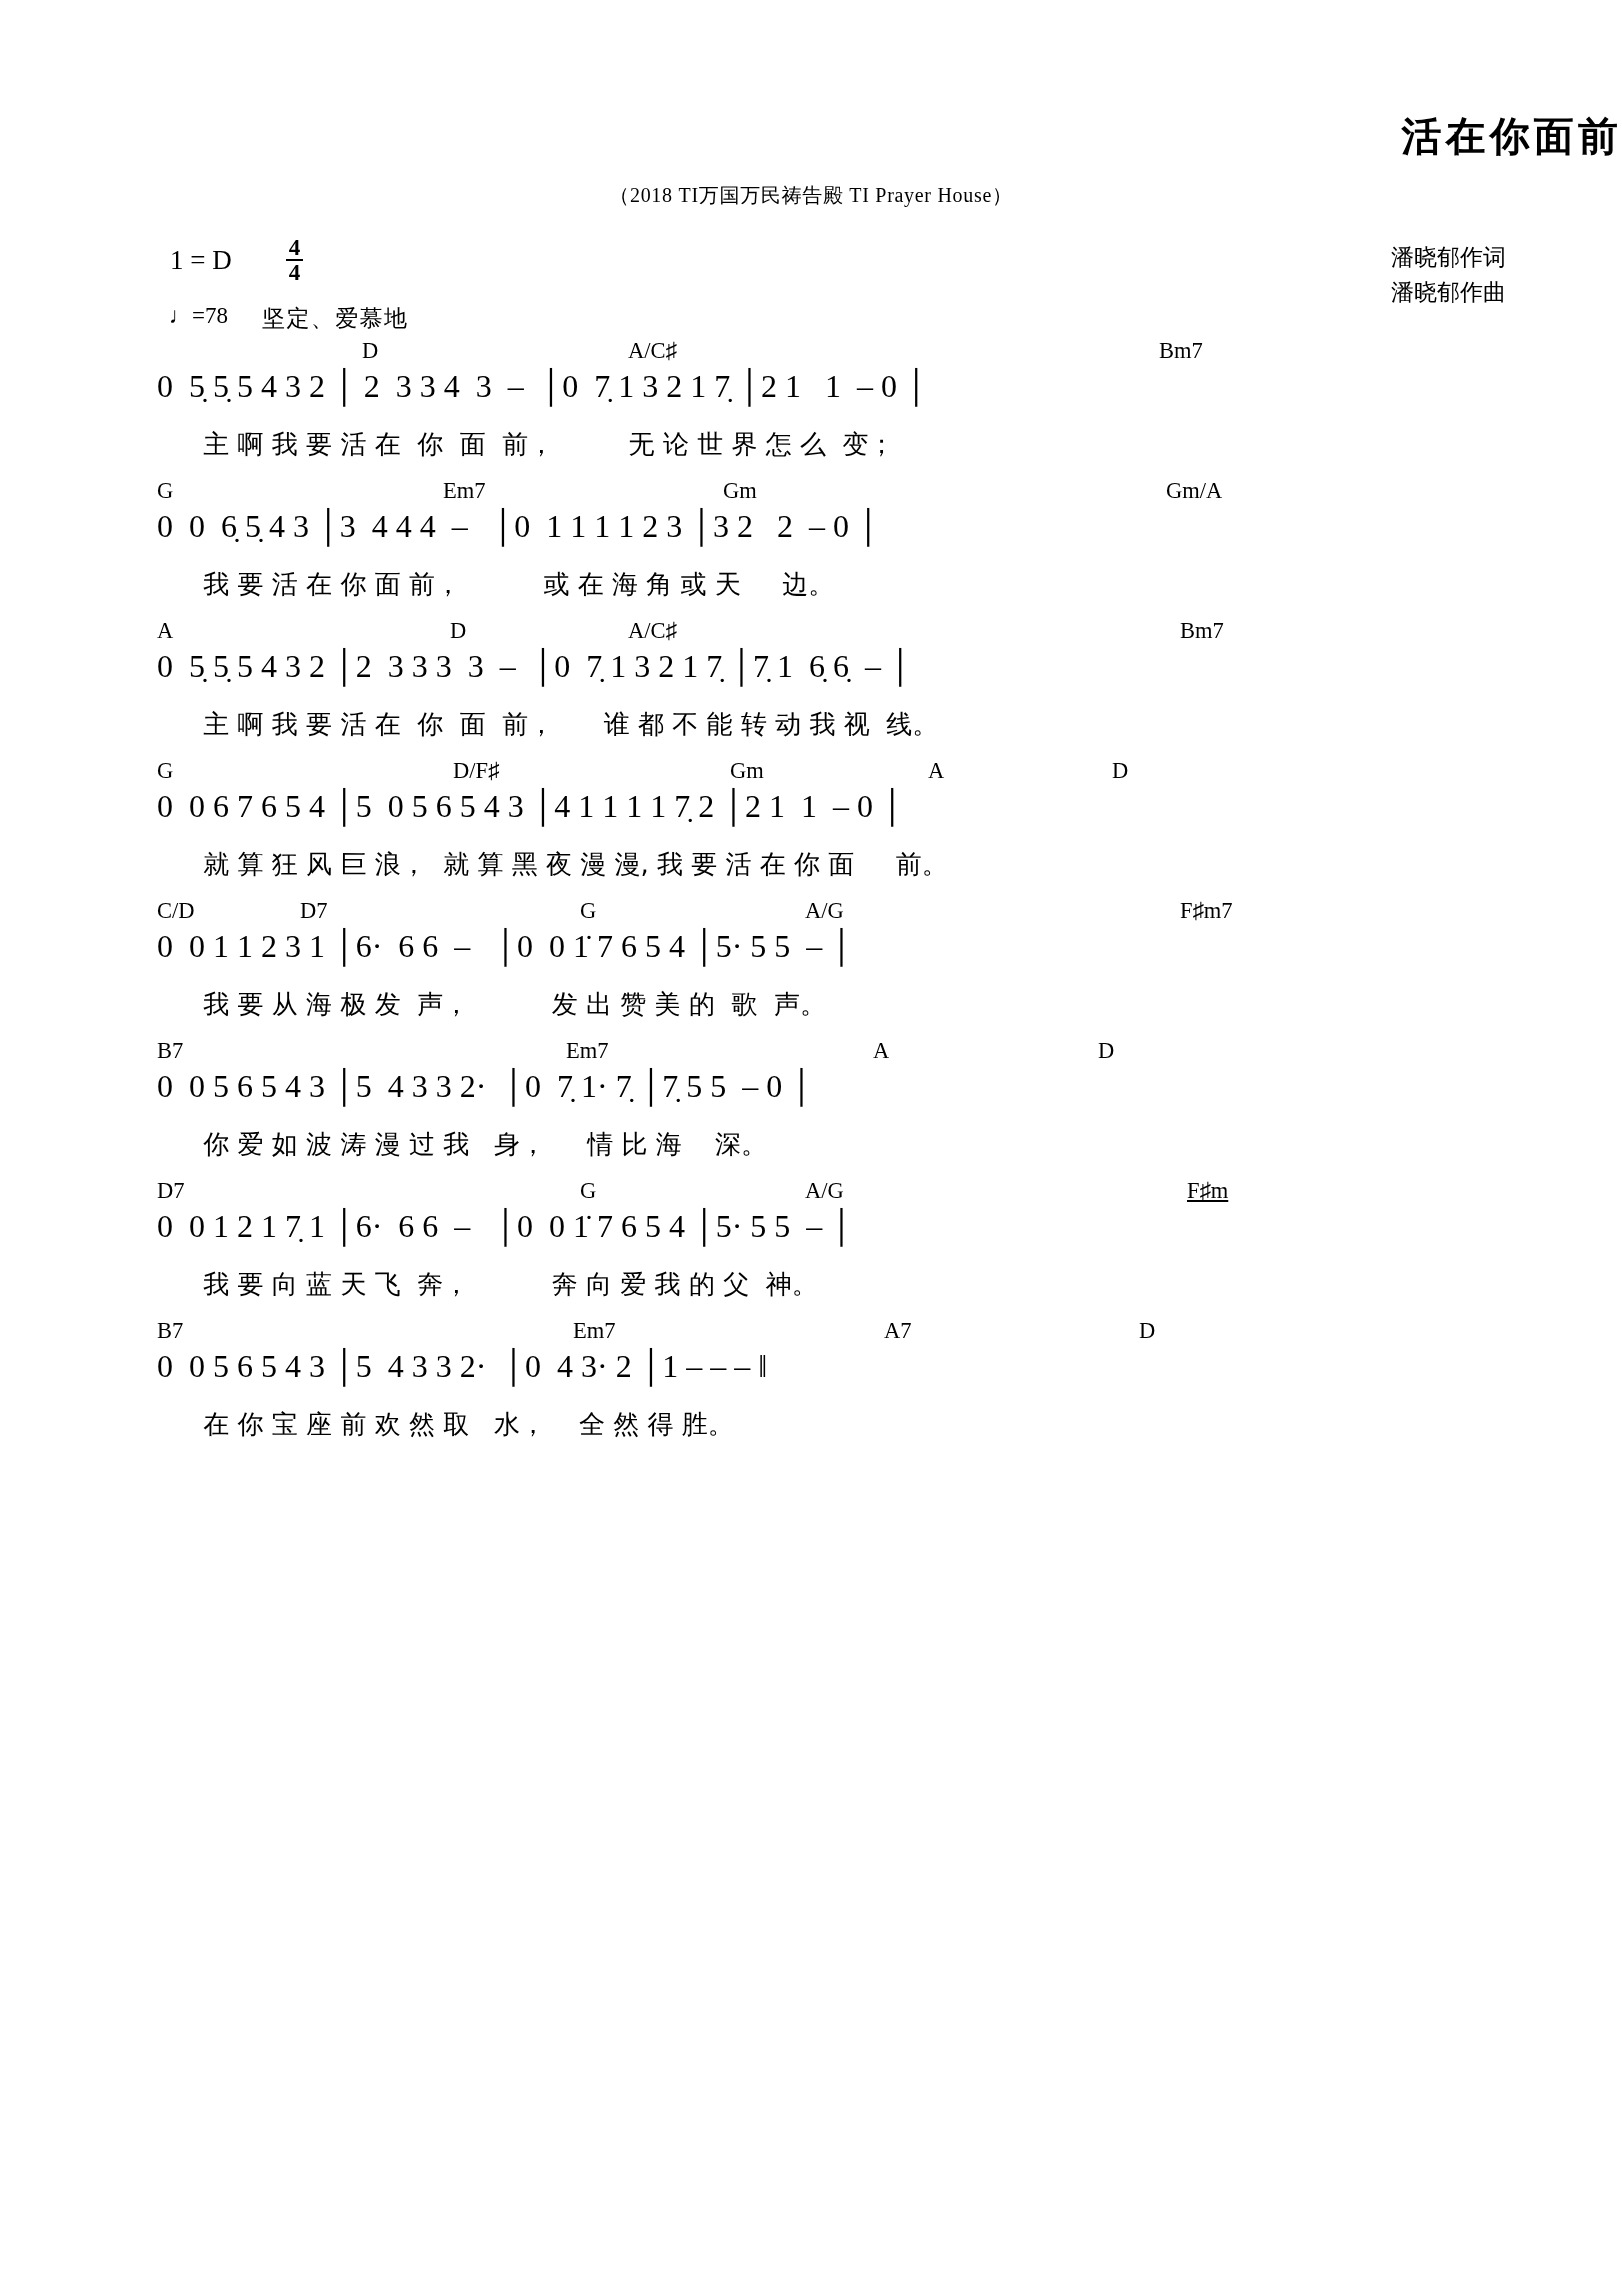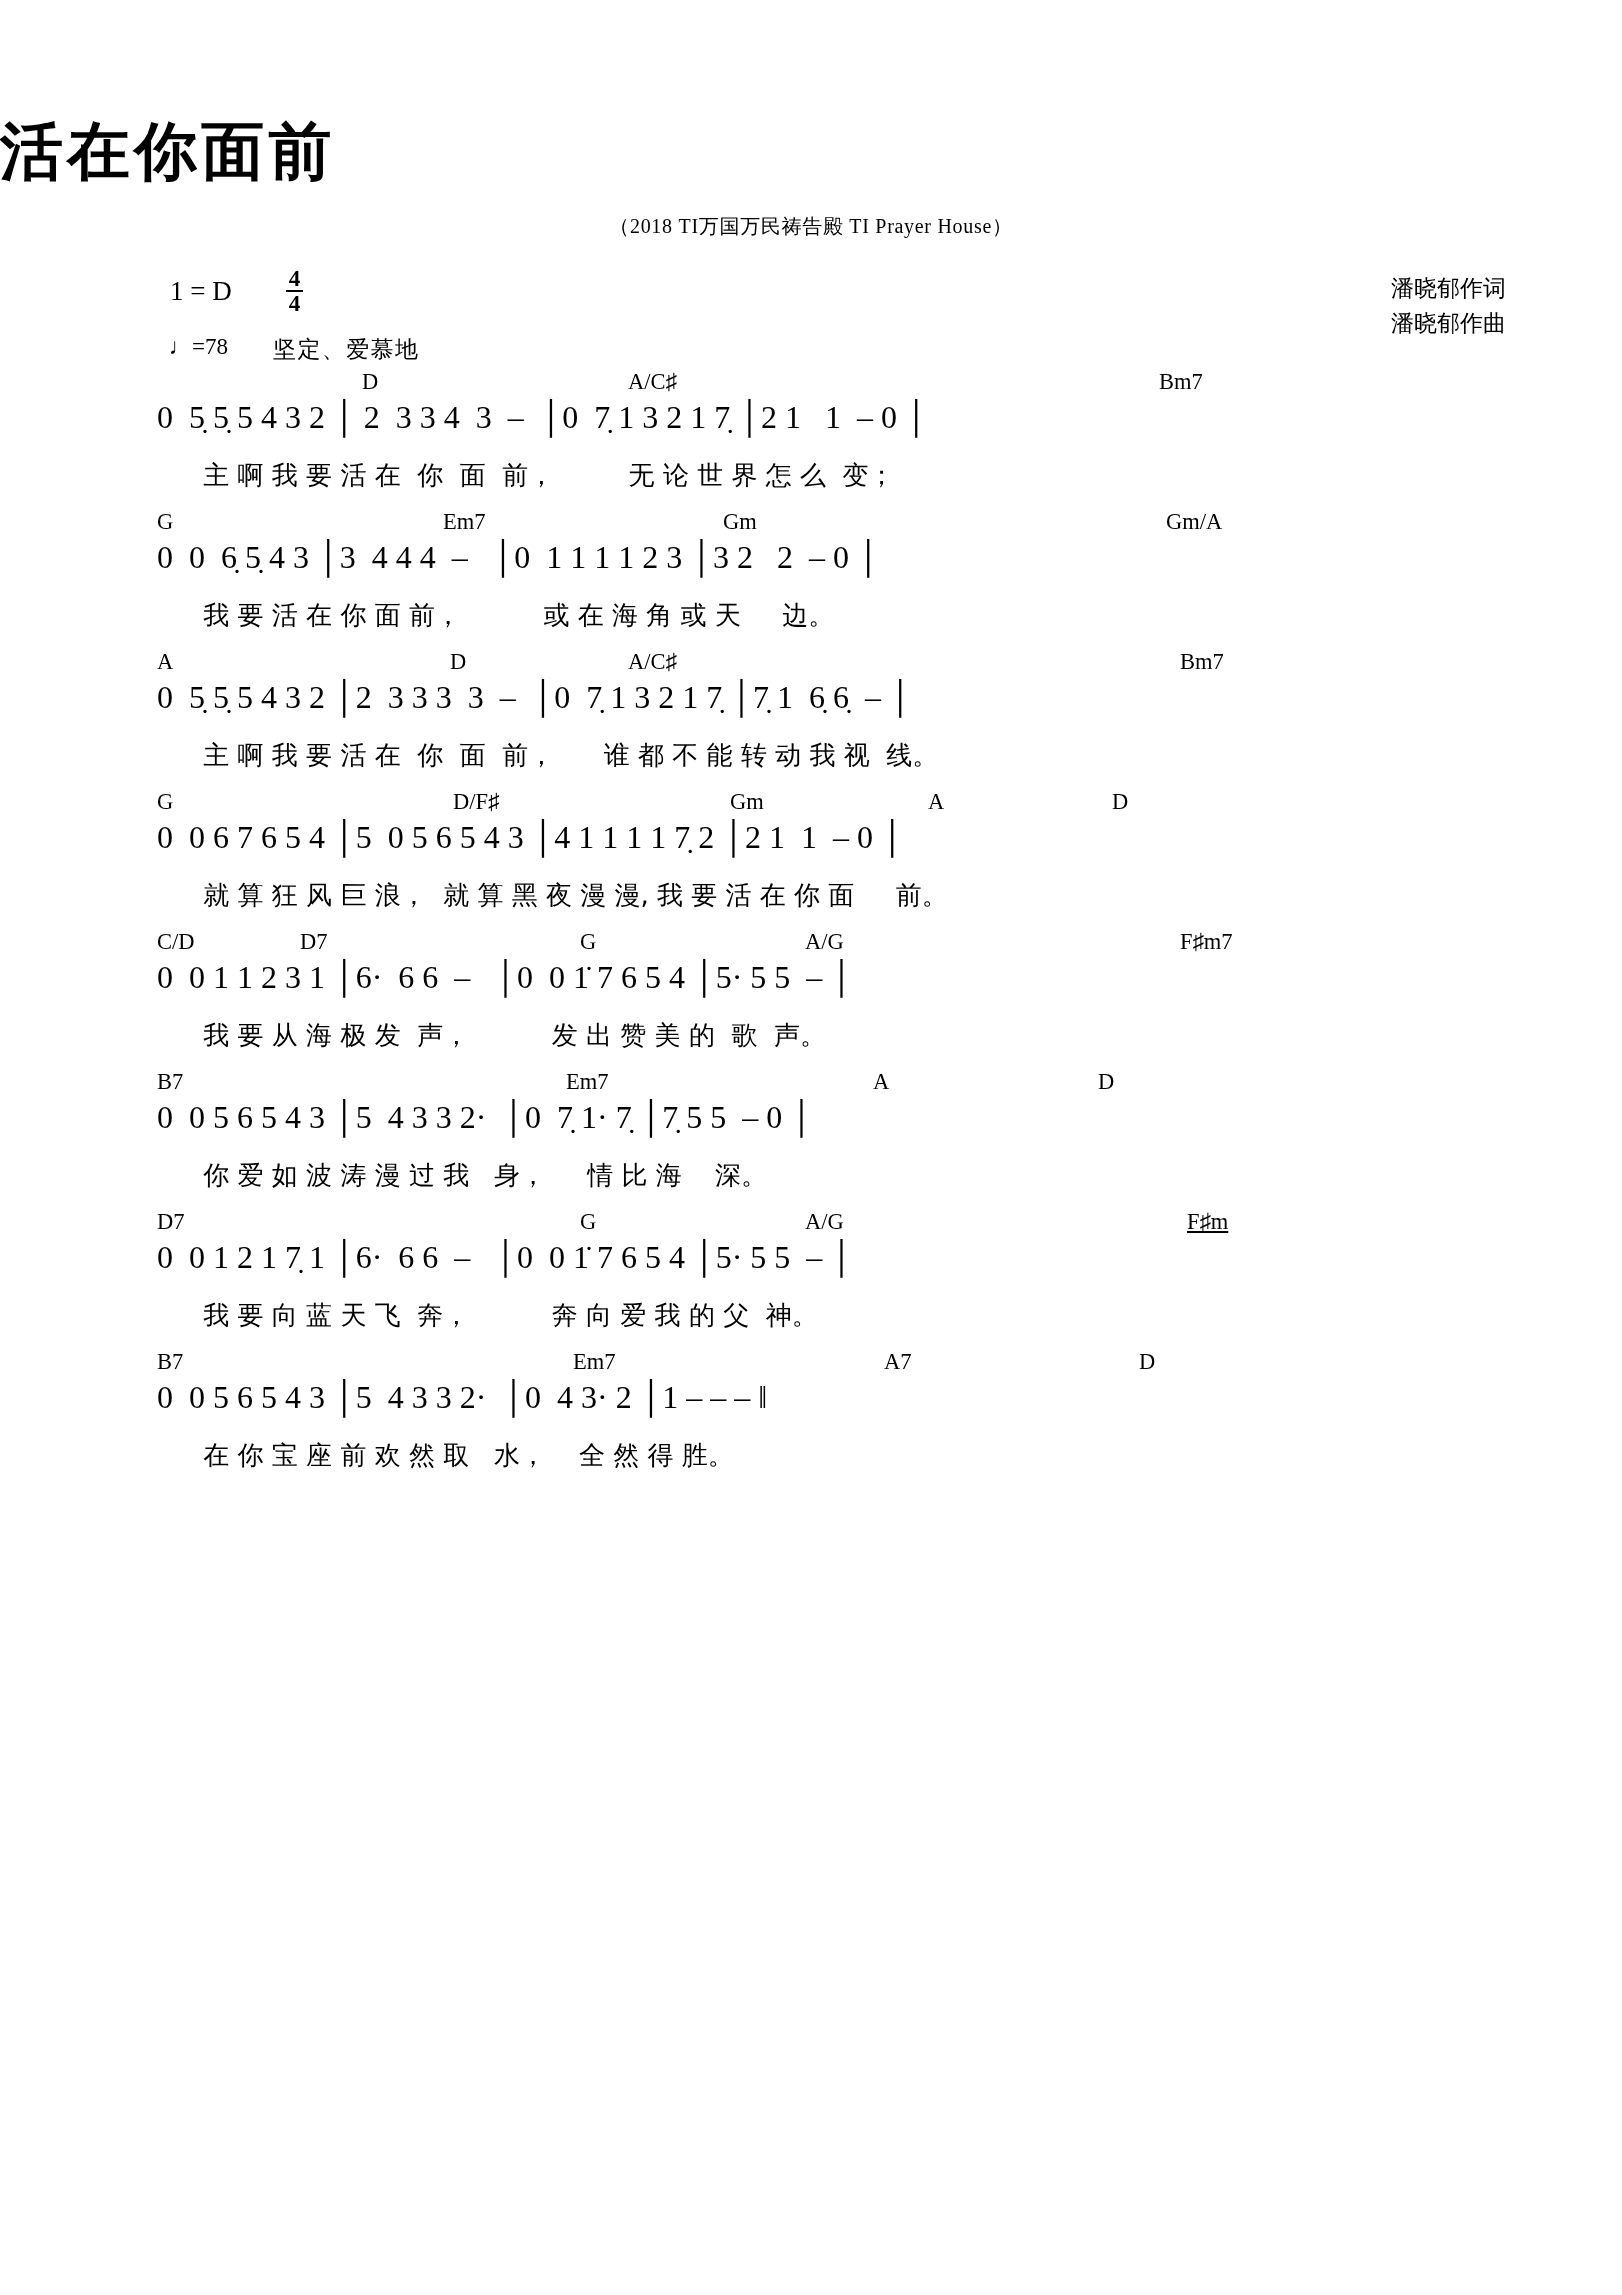--- a/index.html
+++ b/index.html
@@ -1,28 +1,28 @@
 <!DOCTYPE html>
 <html style="font-size:11px"><head>
 <meta charset="utf-8">
 <style>
   html,body{margin:0;padding:0;background:#ffffff;}
   body{width:1622px;height:2295px;font-family:"Liberation Serif",serif;color:#000;}
   .page{position:relative;width:1622px;height:2295px;box-sizing:border-box;padding:0;}
 
   
-  .title{text-align:left;font-family:"DejaVu Serif",serif;font-weight:bold;font-size:63px;letter-spacing:4.1px;margin-top:109px;}
+  .title{text-align:right;font-family:"DejaVu Serif",serif;font-weight:bold;font-size:40px;letter-spacing:4.1px;margin-top:109px;}
   .subtitle{text-align:center;font-size:20px;margin-top:17.7px;letter-spacing:0.7px;}
   .meta{position:relative;height:102px;margin-top:27px;}
   .key{position:absolute;left:170px;top:9.5px;font-size:27px;font-family:"Liberation Serif",serif;}
   .timesig{position:absolute;left:286px;top:0px;text-align:center;font-size:23px;line-height:1.0;font-weight:bold;}
   .timesig .top{display:block;border-bottom:2px solid #000;padding:0 2.7px;}
   .timesig .bot{display:block;padding:0 2.7px;}
   .tempo{position:absolute;left:169px;top:67px;font-size:23px;}
-  .expr{position:absolute;left:273px;top:67px;font-size:23px;letter-spacing:1.4px;}
+  .expr{position:absolute;left:262px;top:67px;font-size:23px;letter-spacing:1.4px;}
   .credits{position:absolute;right:116px;top:4.1px;text-align:left;font-size:23px;line-height:1.55;}
 
   
   .system{position:relative;margin:0 116px 0 157px;height:140px;}
   .chordrow{position:relative;height:30px;}
   .chord{position:absolute;font-size:22.5px;font-family:"Liberation Serif",serif;white-space:nowrap;}
   .notationrow{position:relative;height:59px;}
   .notes{position:absolute;left:0;top:0;width:100%;font-size:32px;font-family:"Liberation Serif",serif;letter-spacing:0px;white-space:pre;}
   .lyricsrow{position:relative;height:48px;}
   .lyrics{position:absolute;left:5px;top:0;width:100%;font-size:26px;letter-spacing:0px;white-space:pre;font-family:"DejaVu Sans",sans-serif;}

